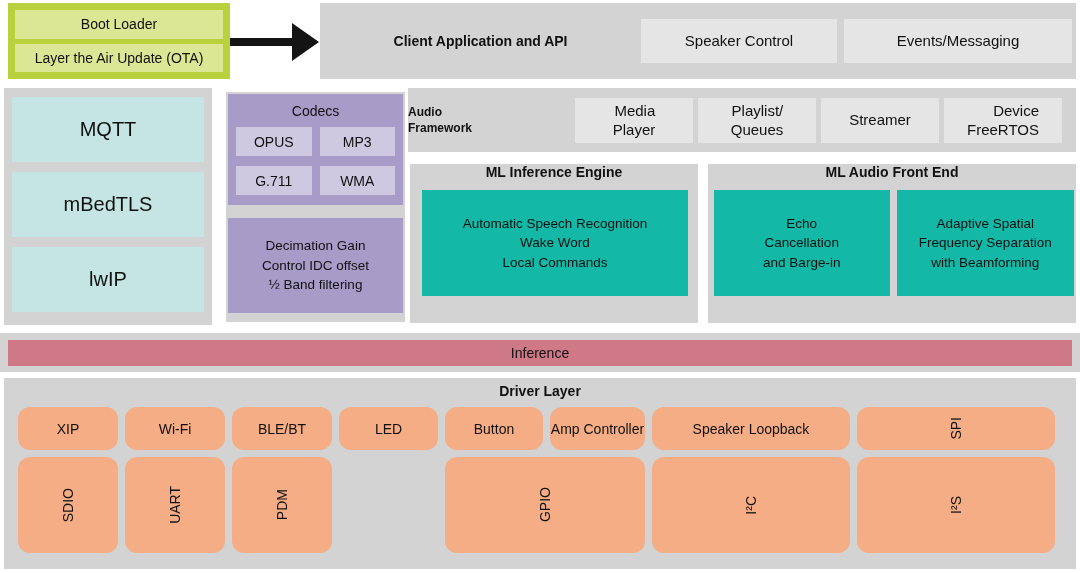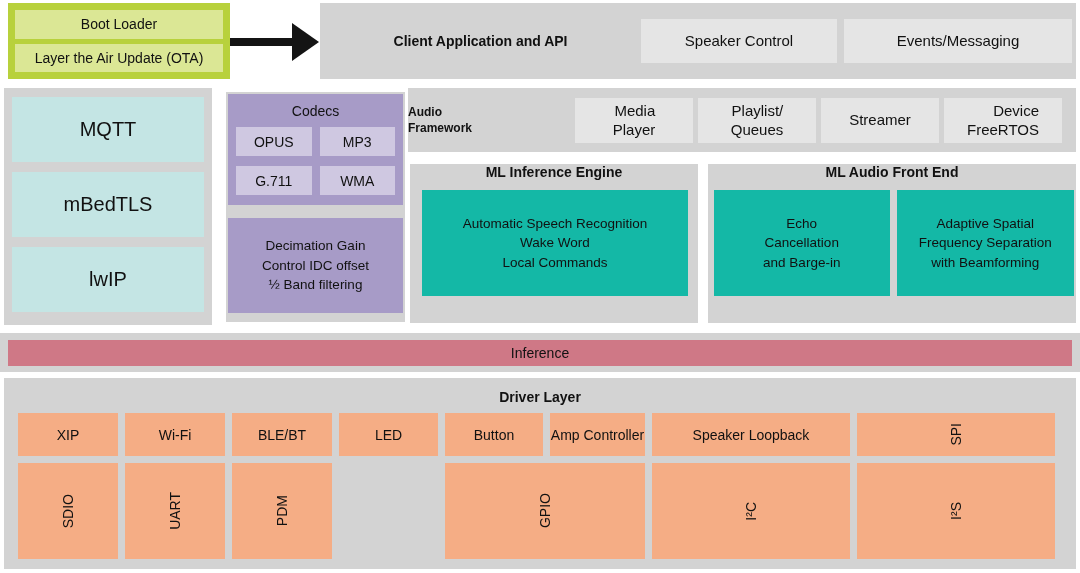--- a/index.html
+++ b/index.html
@@ -59,26 +59,26 @@
   .ml-yellow-a { width:176px; height:106px; }
   .ml-yellow-b { width:178px; height:106px; }
 
   
   .rtos-strip { left:0; top:333px; width:1080px; height:39px; }
   .rtos-bar { position:absolute; left:8px; top:7px; width:1064px; height:26px; background:#cf7886;
               display:flex; align-items:center; justify-content:center; font-size:14px; }
 
   
   .driver-box { left:4px; top:378px; width:1072px; height:191px; }
-  .drv-title { text-align:center; font-weight:bold; font-size:14px; padding-top:11px; }
+  .drv-title { text-align:center; font-weight:bold; font-size:14px; padding-top:5px; }
   .drv-grid { margin:8px 16px 0 14px; display:grid;
               grid-template-columns:100px 100px 100px 99px 98px 95px 198px 198px;
               grid-template-rows:43px 96px; gap:7px; }
   .drv-cell { background:#f5ad85; display:flex; align-items:center; justify-content:center;
-              text-align:center; font-size:14px; }
+              text-align:center; font-size:14px;border-radius:12px; }
   .gpio-span { grid-column:5 / span 2; }
   .vtext { writing-mode:vertical-rl; transform:rotate(180deg); font-size:14px; }
 </style>
 </head>
 <body>
 
 <div class="canvas">
 
   <div class="abs boot-frame">
     <div class="boot-item">Boot Loader</div>

